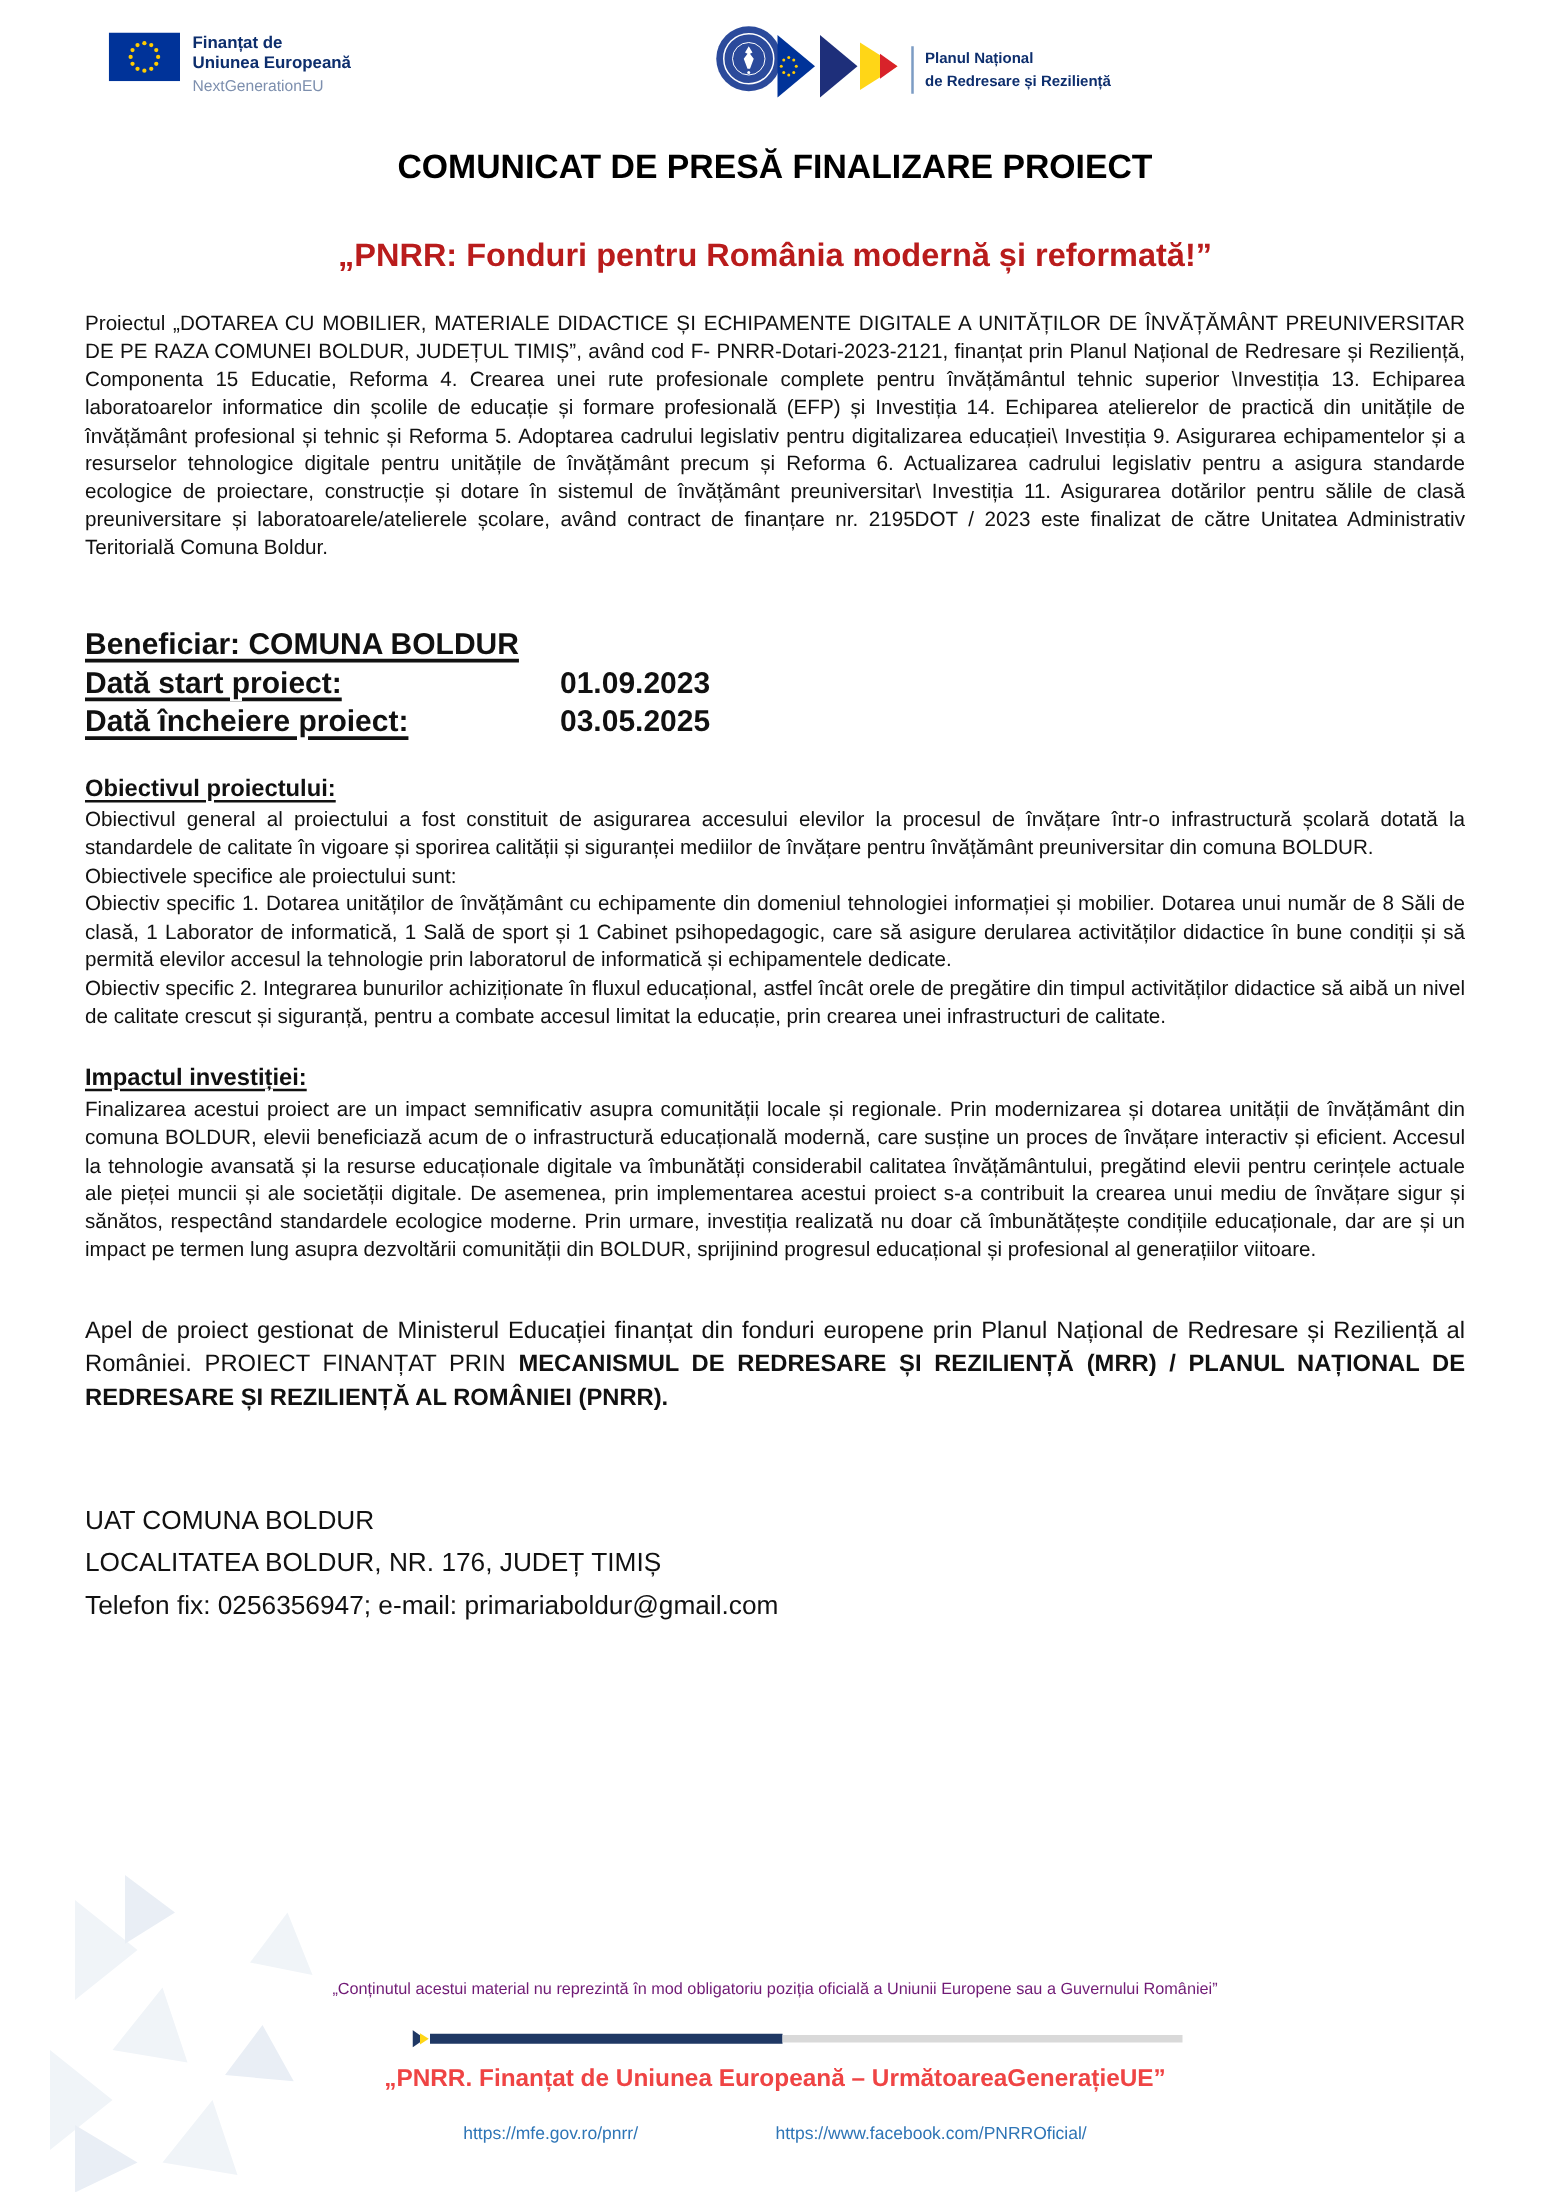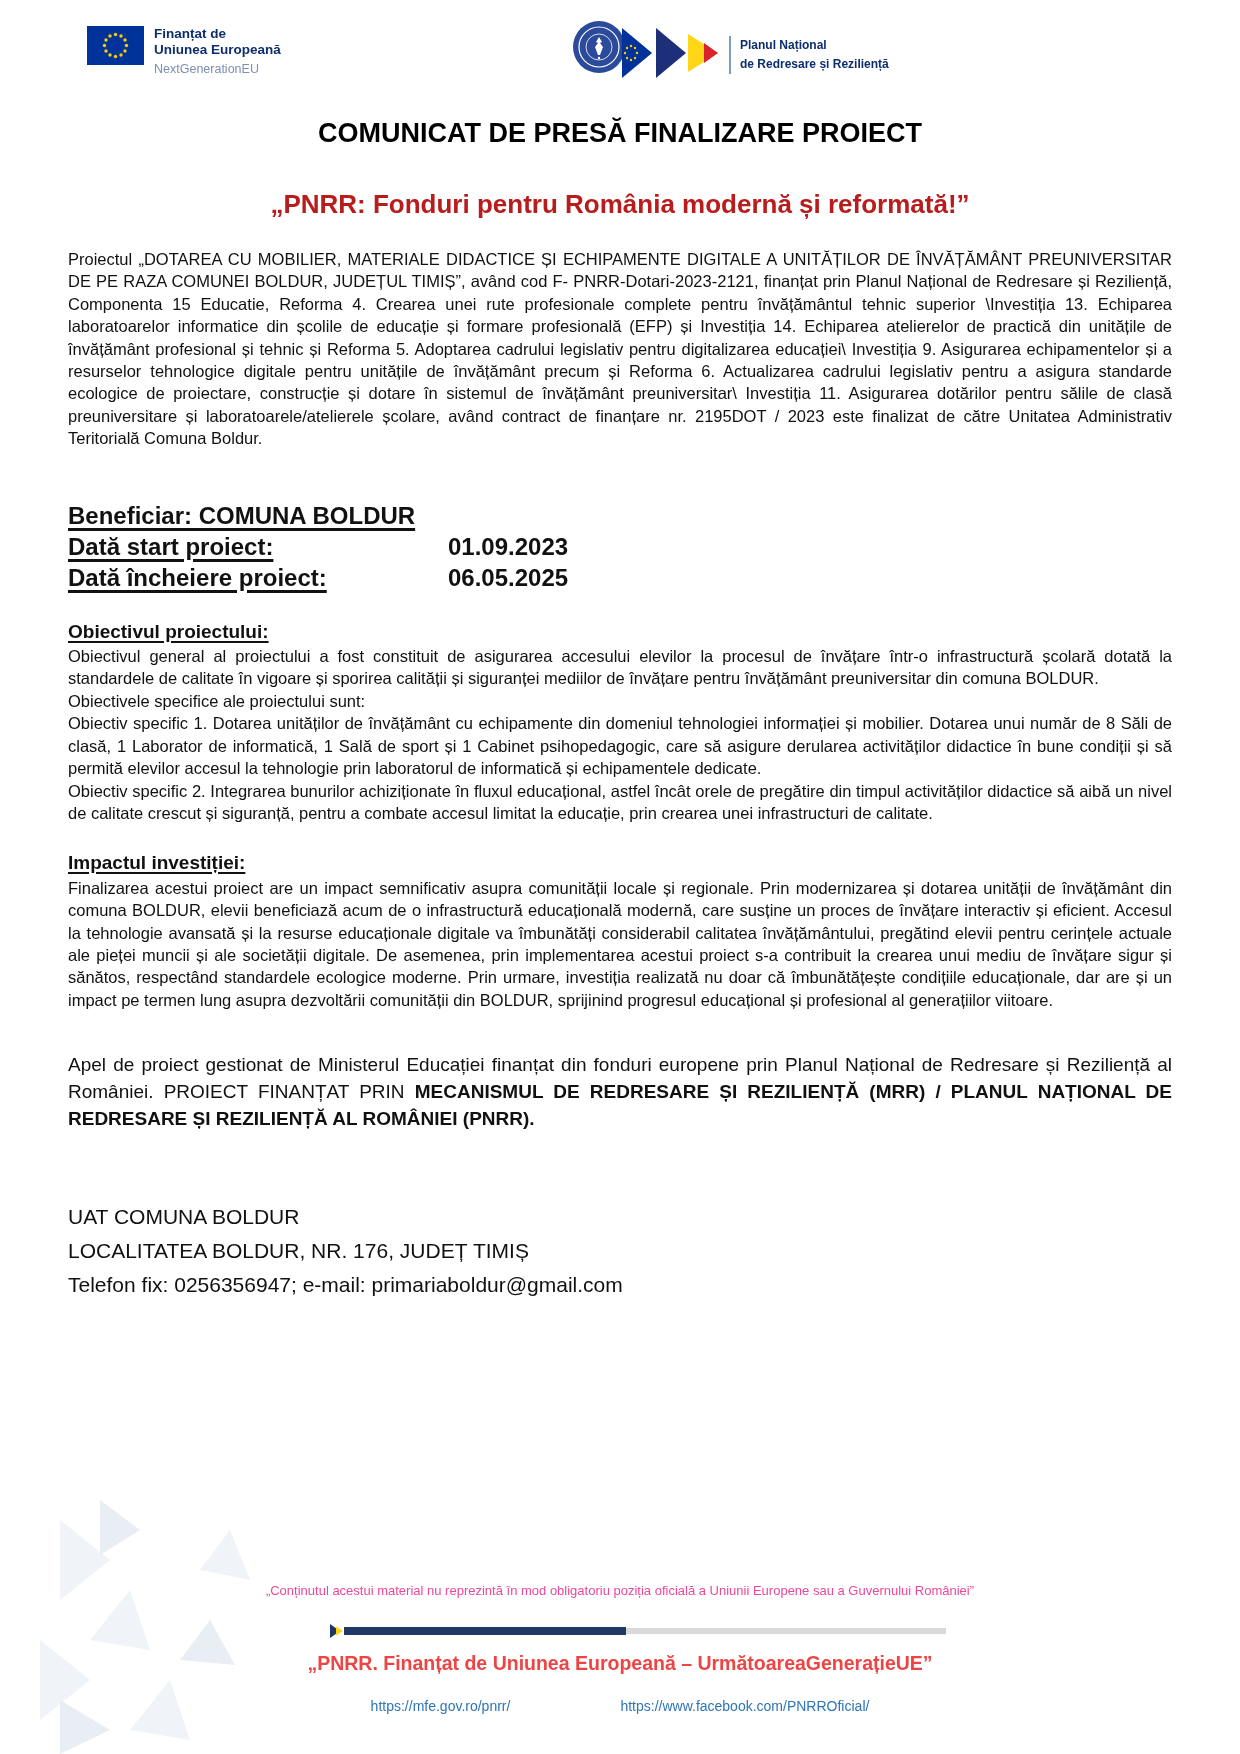--- a/index.html
+++ b/index.html
@@ -63,21 +63,21 @@
     margin-top:40px;
     font-size:19px;line-height:27px;text-align:justify;
   }
   .funding .bold{font-weight:bold;}
   .contact{margin-top:68px;font-size:21px;line-height:34px;}
 
   
   .wm{position:absolute;left:0;top:1500px;pointer-events:none;}
   .disclaimer{
     position:absolute;left:0;top:1583px;width:100%;
-    text-align:center;color:#ec4899;font-size:13px;
+    text-align:center;color:#701a75;font-size:13px;
   }
   .bar-wrap{position:absolute;left:330px;top:1624px;width:616px;height:14px;}
   .bar-navy{position:absolute;left:14px;top:3px;width:282px;height:8px;background:#1f3864;}
   .bar-gray{position:absolute;left:296px;top:4px;width:320px;height:6px;background:#d9d9d9;}
   .bar-arrow{position:absolute;left:0;top:0;}
   .tagline{
     position:absolute;left:0;top:1652px;width:100%;
     text-align:center;color:#ef4444;font-size:19.5px;font-weight:bold;
   }
   .links{
@@ -164,21 +164,21 @@
     <div class="para">Proiectul „DOTAREA CU MOBILIER, MATERIALE DIDACTICE ȘI ECHIPAMENTE DIGITALE A UNITĂȚILOR DE ÎNVĂȚĂMÂNT PREUNIVERSITAR DE PE RAZA COMUNEI BOLDUR, JUDEȚUL TIMIȘ”, având cod F- PNRR-Dotari-2023-2121, finanțat prin Planul Național de Redresare și Reziliență, Componenta 15 Educatie, Reforma 4. Crearea unei rute profesionale complete pentru învățământul tehnic superior \Investiția 13. Echiparea laboratoarelor informatice din școlile de educație și formare profesională (EFP) și Investiția 14. Echiparea atelierelor de practică din unitățile de învățământ profesional și tehnic și Reforma 5. Adoptarea cadrului legislativ pentru digitalizarea educației\ Investiția 9. Asigurarea echipamentelor și a resurselor tehnologice digitale pentru unitățile de învățământ precum și Reforma 6. Actualizarea cadrului legislativ pentru a asigura standarde ecologice de proiectare, construcție și dotare în sistemul de învățământ preuniversitar\ Investiția 11. Asigurarea dotărilor pentru sălile de clasă preuniversitare și laboratoarele/atelierele școlare, având contract de finanțare nr. 2195DOT / 2023 este finalizat de către Unitatea Administrativ Teritorială Comuna Boldur.</div>
 
     <div class="facts">
       <div class="fact-row">
         <span class="u">Beneficiar: COMUNA BOLDUR</span>
       </div>
       <div class="fact-row">
         <span class="lbl-cell"><span class="u">Dată start proiect:</span></span><span>01.09.2023</span>
       </div>
       <div class="fact-row">
-        <span class="lbl-cell"><span class="u">Dată încheiere proiect:</span></span><span>06.05.2025</span>
+        <span class="lbl-cell"><span class="u">Dată încheiere proiect:</span></span><span>03.05.2025</span>
       </div>
     </div>
 
     <div class="section">
       <div class="section-heading">Obiectivul proiectului:</div>
       <div>Obiectivul general al proiectului a fost constituit de asigurarea accesului elevilor la procesul de învățare într-o infrastructură școlară dotată la standardele de calitate în vigoare și sporirea calității și siguranței mediilor de învățare pentru învățământ preuniversitar din comuna BOLDUR.</div>
       <div>Obiectivele specifice ale proiectului sunt:</div>
       <div>Obiectiv specific 1. Dotarea unităților de învățământ cu echipamente din domeniul tehnologiei informației și mobilier. Dotarea unui număr de 8 Săli de clasă, 1 Laborator de informatică, 1 Sală de sport și 1 Cabinet psihopedagogic, care să asigure derularea activităților didactice în bune condiții și să permită elevilor accesul la tehnologie prin laboratorul de informatică și echipamentele dedicate.</div>
       <div>Obiectiv specific 2. Integrarea bunurilor achiziționate în fluxul educațional, astfel încât orele de pregătire din timpul activităților didactice să aibă un nivel de calitate crescut și siguranță, pentru a combate accesul limitat la educație, prin crearea unei infrastructuri de calitate.</div>
     </div>

